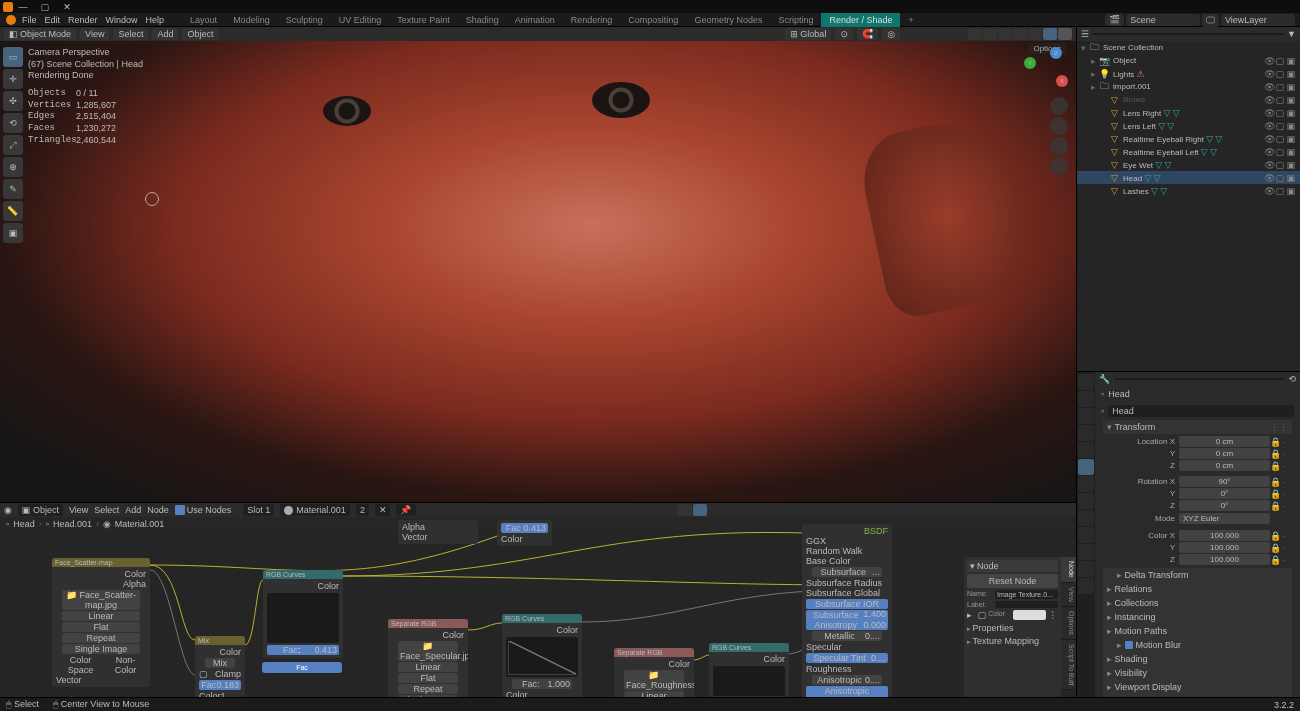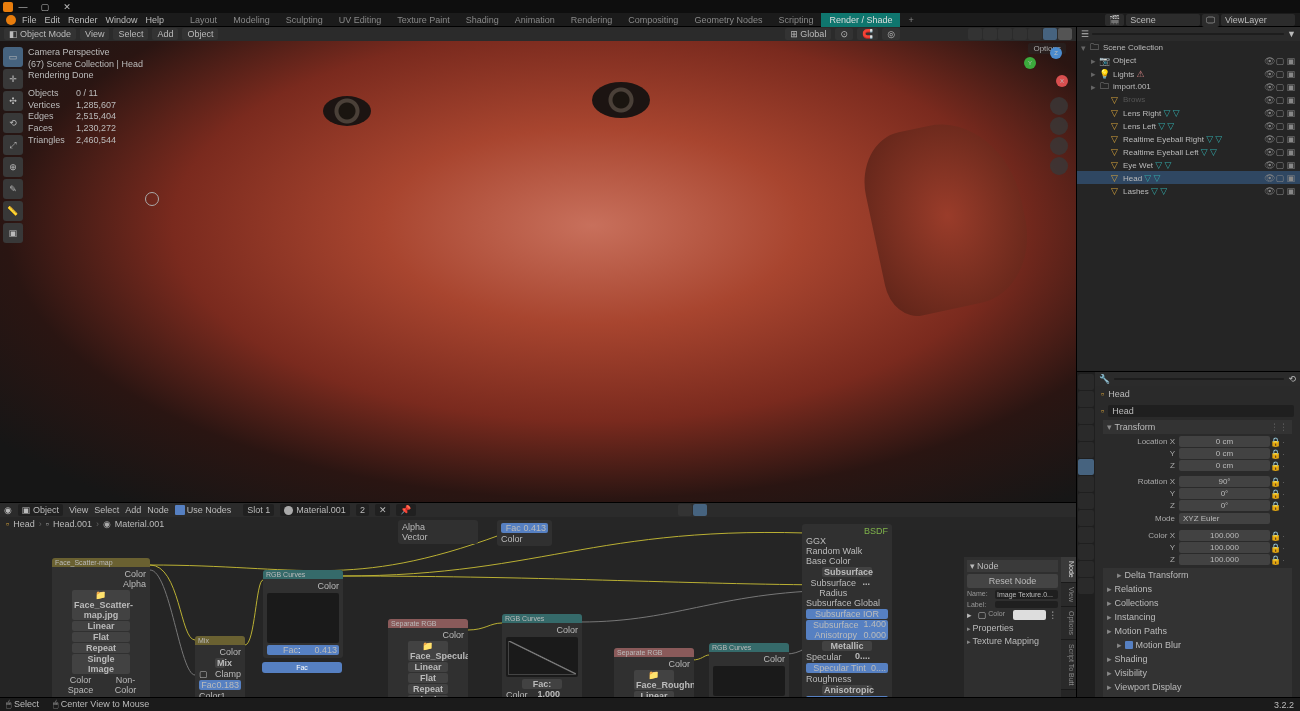--- a/index.html
+++ b/index.html
@@ -28,21 +28,21 @@
 .shade-btns { display: flex; gap: 1px; }
 .shade-btns div { width: 14px; height: 12px; background: #333; border-radius: 2px; cursor: pointer; }
 .shade-btns div.on { background: #46637f; }
 
 .toolbar-left { position: absolute; left: 3px; top: 20px; width: 20px; display: flex; flex-direction: column; gap: 2px; }
 .toolbar-left div { width: 20px; height: 20px; background: #383838; border-radius: 3px; cursor: pointer; display: flex; align-items:center; justify-content:center; }
 .toolbar-left div.active { background: #46637f; }
 
 .stats-overlay { position: absolute; left: 28px; top: 20px; color: #ccc; font-size: 8px; line-height: 1.3; }
 .stats-overlay .row { display: flex; gap: 10px; }
-.stats-overlay .lbl { width: 38px; }
+.stats-overlay .lbl { width: 38px; font-family: Liberation Mono, monospace; }
 
 .viewport-img { position: absolute; left: 0; top: 14px; right: 0; bottom: 0; background: radial-gradient(ellipse at 55% 40%, #c8705c 0%, #a8452f 25%, #7a2a1e 50%, #2a1512 70%, #161616 90%); }
 .ear { position: absolute; right: 5%; top: 18%; width: 14%; height: 40%; background: radial-gradient(ellipse, #9a3c2a, #5c2318); border-radius: 30% 50% 40% 20%; transform: rotate(-12deg); }
 .eye { position: absolute; width: 48px; height: 30px; background: radial-gradient(circle at 50% 50%, #1a1510 8px, #4a4038 9px, #4a4038 12px, #1c1412 13px); border-radius: 50%; }
 .eye.l { left: 30%; top: 12%; }
 .eye.r { left: 55%; top: 9%; width: 58px; height: 36px; }
 
 .gizmo { position: absolute; right: 8px; top: 20px; width: 44px; height: 44px; }
 .gizmo .ball { position: absolute; width: 12px; height: 12px; border-radius: 50%; font-size: 6px; display: flex; align-items:center; justify-content:center; }
 
@@ -63,21 +63,21 @@
 .bc-chev { color: #666; }
 
 .node-canvas { position: absolute; left: 0; top: 27px; right: 0; bottom: 0; background: #252525; }
 .node { position: absolute; background: #303030; border-radius: 3px; overflow: hidden; }
 .node .nh { padding: 1px 3px; font-size: 7px; }
 .nh.olive { background: #6a6131; }
 .nh.teal { background: #356a6a; }
 .nh.pink { background: #8a5a5a; }
 .node .nbody { padding: 2px; font-size: 7px; text-align: center; }
 .node .sock { display: flex; justify-content: space-between; padding: 0 2px; color: #aaa; }
-.node .field { background: #424242; margin: 1px 18px; padding: 0 2px; border-radius: 2px; font-weight: bold; }
+.node .field { background: #424242; margin: 1px 8px; padding: 0 2px; border-radius: 2px; }
 .node .fieldb { background: #5680c2; margin: 1px 2px; padding: 0 2px; border-radius: 2px; color: #fff; }
 svg.wires { position: absolute; left: 0; top: 0; width: 100%; height: 100%; pointer-events: none; }
 
 .side-tabs { position: absolute; right: 0; top: 27px; width: 15px; display: flex; flex-direction: column; }
 .side-tabs div { writing-mode: vertical-rl; padding: 4px 1px; font-size: 7px; color: #888; background: #2a2a2a; border-bottom: 1px solid #1a1a1a; cursor: pointer; }
 
 .side-panel-sh { position: absolute; right: 15px; top: 27px; width: 97px; bottom: 0; background: #2f2f2f; padding: 3px; }
 .side-panel-sh .hdr { background: #3a3a3a; padding: 1px 3px; margin-bottom: 2px; }
 .side-panel-sh .inrow { display: flex; gap: 2px; margin-bottom: 2px; }
 .side-panel-sh .inrow .l { width: 26px; color: #999; font-size: 7px; }

